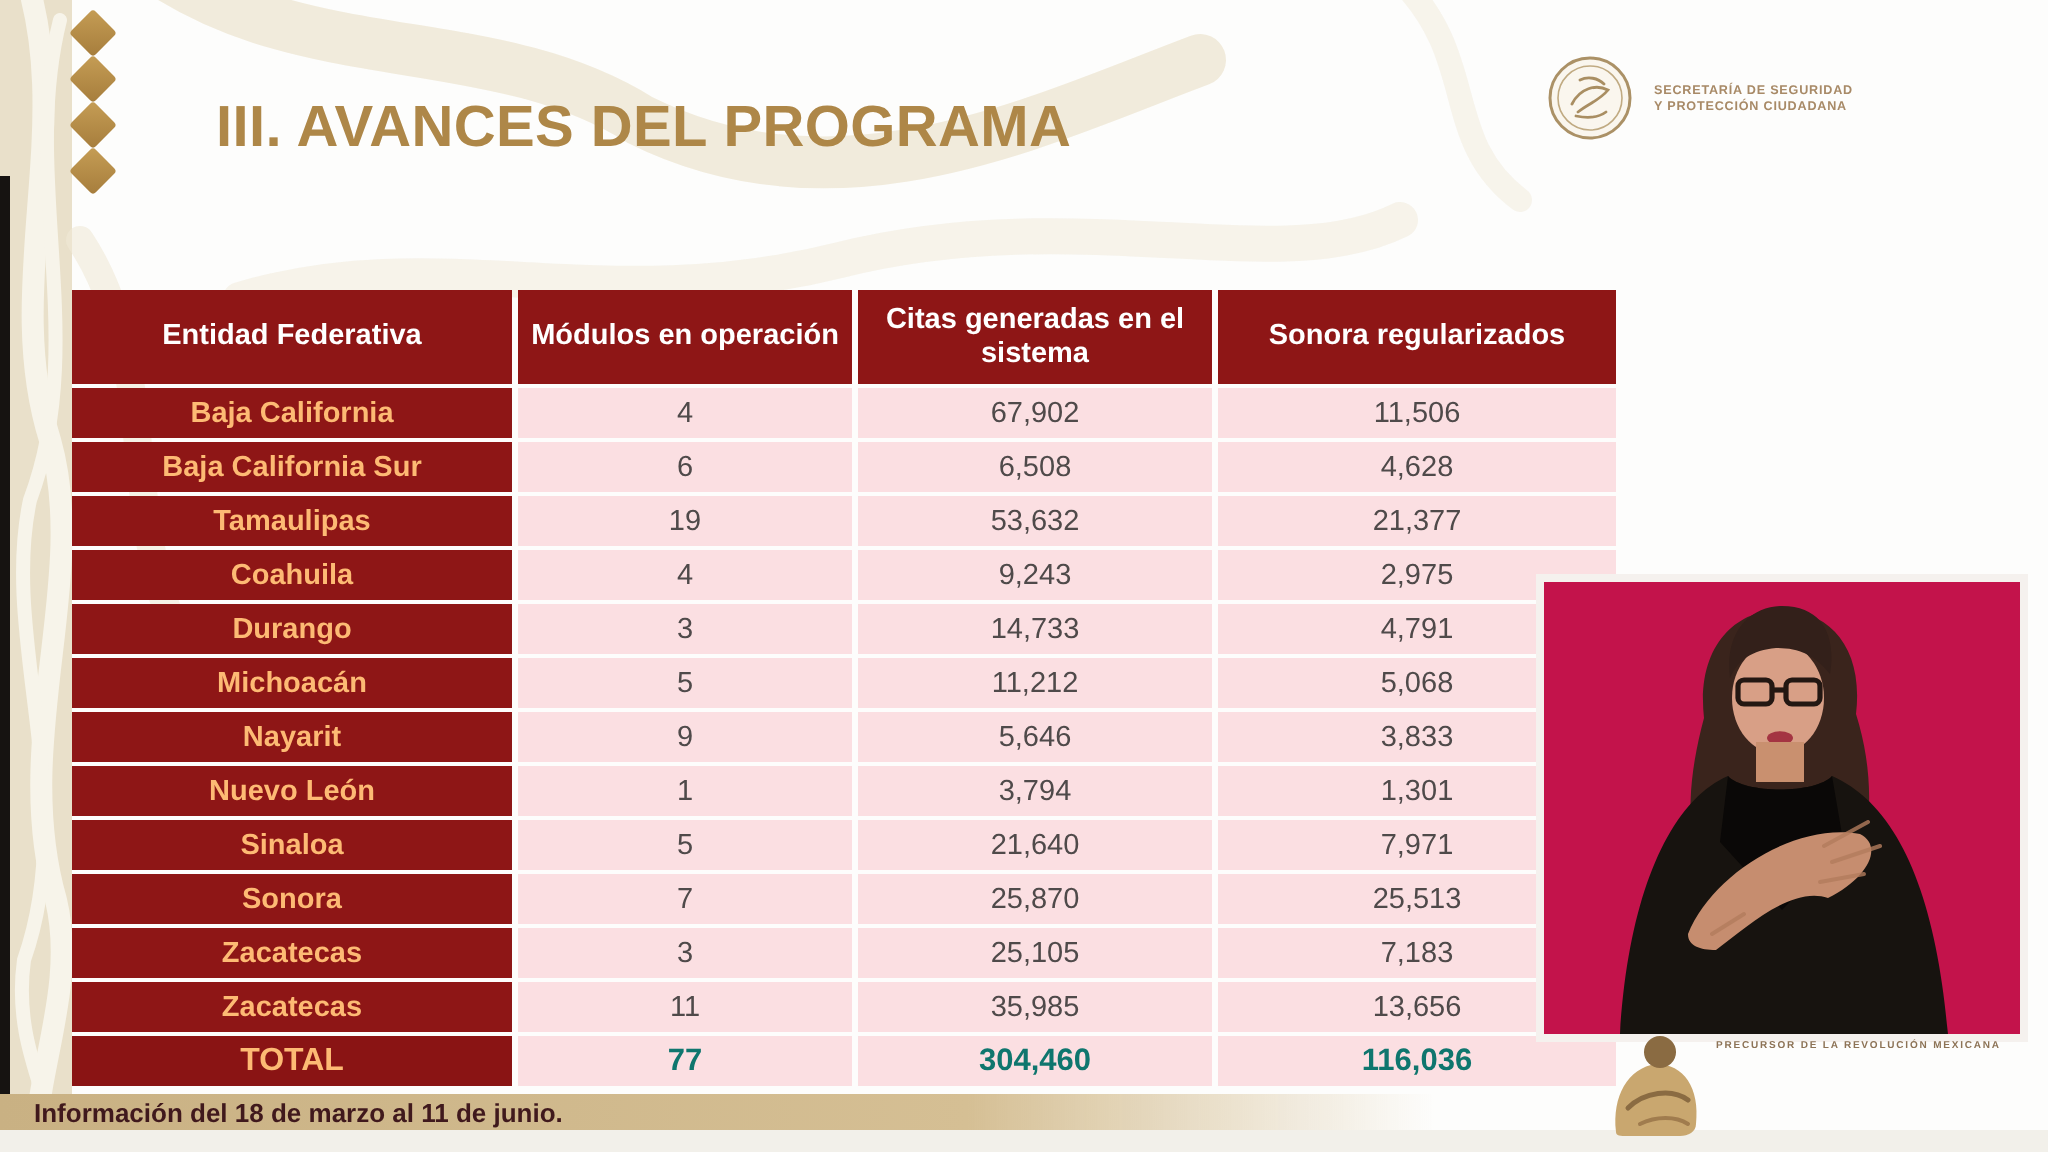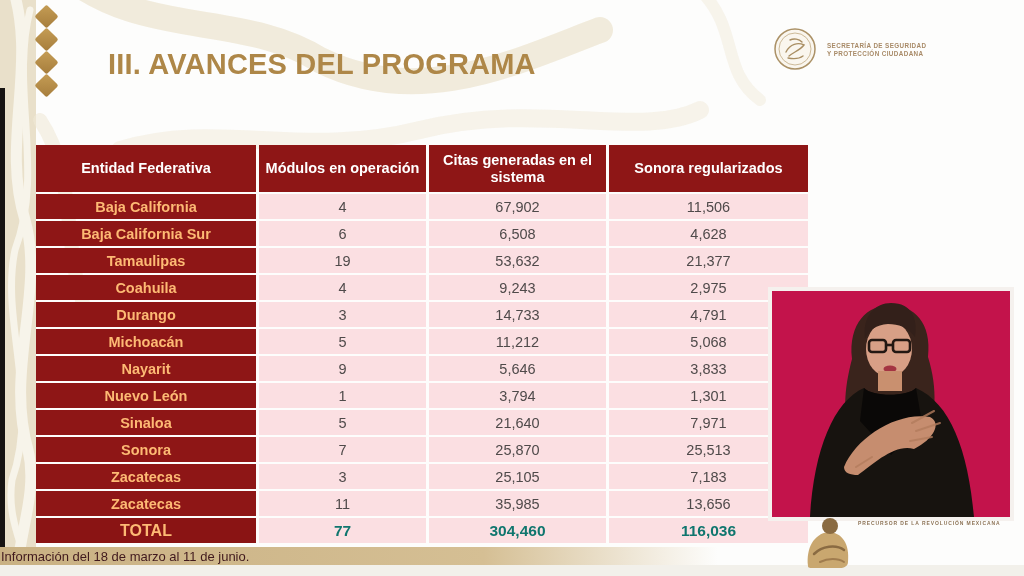--- a/index.html
+++ b/index.html
@@ -33,21 +33,21 @@
         display:flex; align-items:center; justify-content:center; }
   .cell-data { background:#fbdfe2; color:#4f4a4a; font-size:14.5px;
         display:flex; align-items:center; justify-content:center; }
   .total-label { background:#8a1414; font-size:16px; }
   .total-data { font-weight:bold; color:#0f766e; font-size:15.5px; }
 
   
   .footer-bar { position:absolute; left:0; top:547px; width:780px; height:18px; z-index:2;
         background:linear-gradient(90deg,#c9b183 0%,#d5bf94 62%,rgba(213,191,148,0) 92%);
         display:flex; align-items:center; }
-  .footer-bar span { font-size:13px; font-weight:normal; color:#40191d; padding-left:1px; }
+  .footer-bar span { font-size:13px; font-weight:bold; color:#40191d; padding-left:17px; }
   .bottom-strip { position:absolute; left:0; top:565px; width:1024px; height:11px; background:#f2f0ea; z-index:1; }
 
   
   .video { position:absolute; left:768px; top:287px; width:246px; height:234px; z-index:3;
         border:4px solid #f5f1ee; background:#c3134b; }
 
   
   .magon { position:absolute; left:800px; top:514px; width:220px; height:58px; z-index:4;
         display:flex; align-items:flex-start; gap:4px; background:transparent; }
   .magon-text { position:relative; margin-top:4px; }

